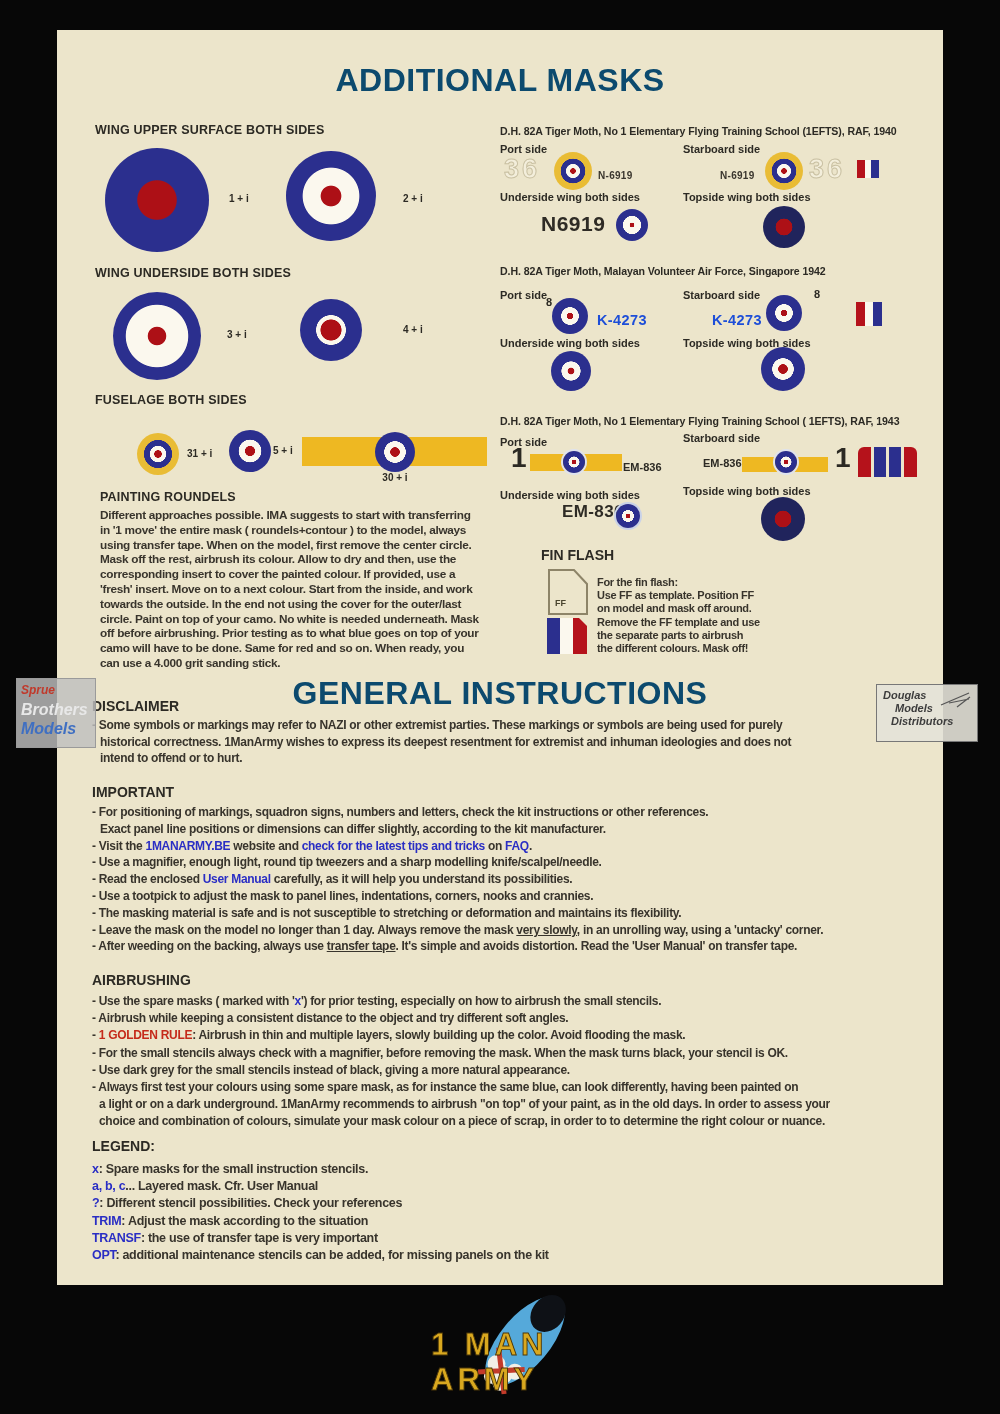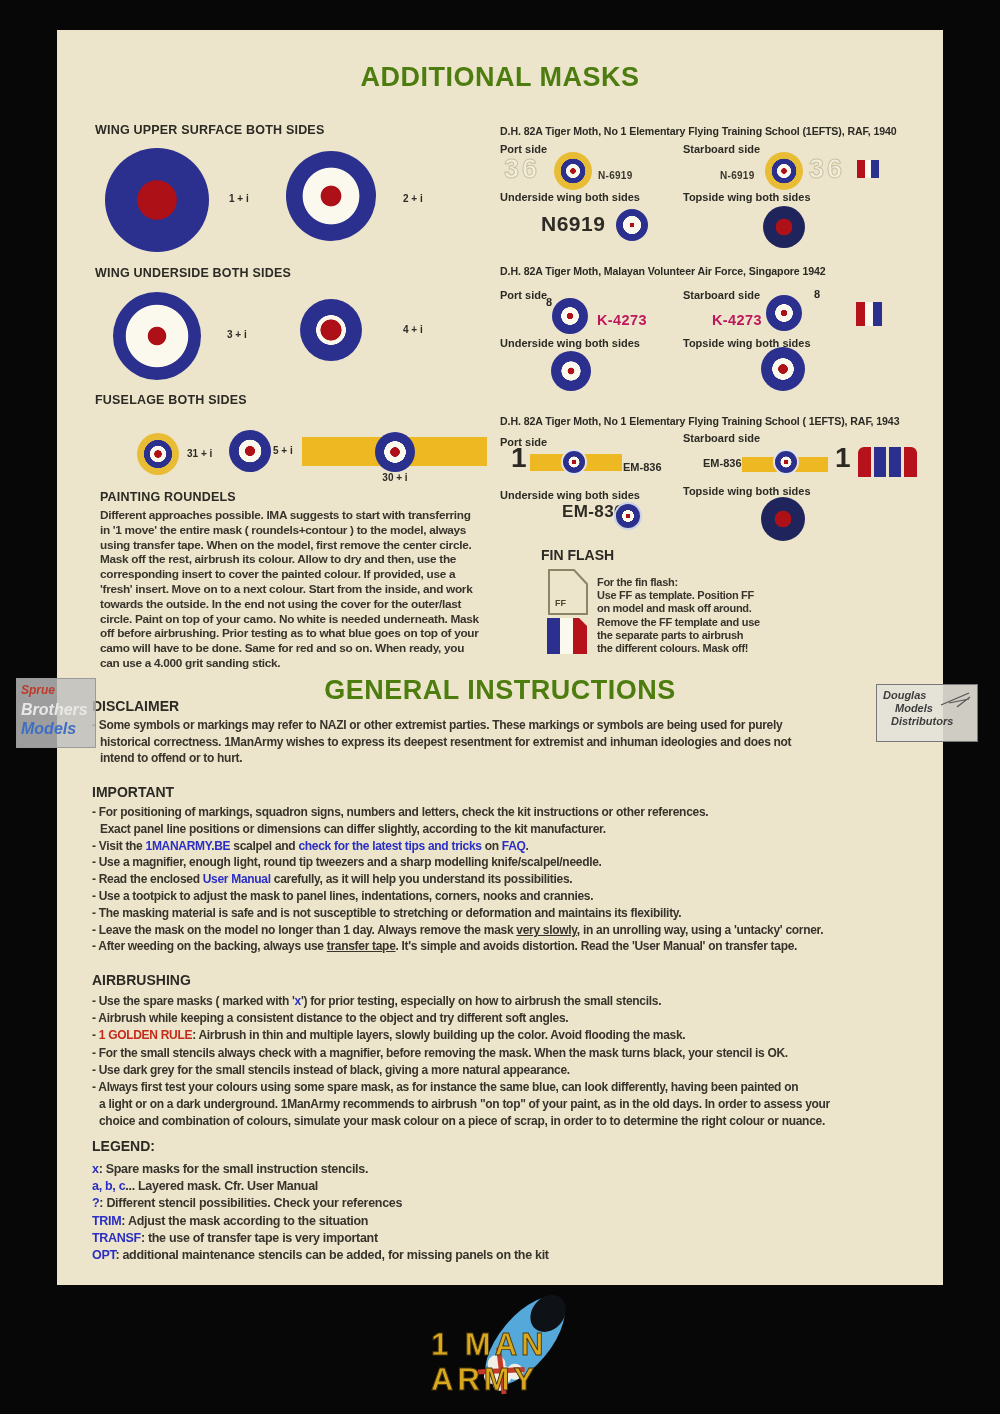--- a/index.html
+++ b/index.html
@@ -1,28 +1,28 @@
 <!DOCTYPE html>
 <html><head>
 <meta charset="utf-8">
 <style>
   html,body{margin:0;padding:0;background:#070707;}
   body{position:relative;width:1000px;height:1414px;overflow:hidden;
        font-family:"Liberation Sans",sans-serif;color:#35312a;}
   .page{position:absolute;left:57px;top:30px;width:886px;height:1255px;background:#ece5cb;}
   .abs{position:absolute;}
   .pre{white-space:pre;}
-  .h-main{font-size:27px;font-weight:bold;color:#4d7c0f;letter-spacing:.5px;}
+  .h-main{font-size:32px;font-weight:bold;color:#0c4a6e;letter-spacing:.5px;}
   .h-sec{font-size:12.5px;font-weight:bold;color:#2c2a24;letter-spacing:.2px;white-space:nowrap;}
   .h-sub{font-size:14px;font-weight:bold;color:#2c2a24;white-space:nowrap;}
   .ac-title{font-size:10.6px;font-weight:bold;color:#2c2a24;letter-spacing:-.1px;white-space:nowrap;}
   .side-lbl{font-size:11px;font-weight:bold;color:#2c2a24;white-space:nowrap;}
   .lbl{font-size:10px;font-weight:bold;color:#2c2a24;white-space:nowrap;}
   .serial-s{font-size:10px;font-weight:bold;color:#3a362e;letter-spacing:.3px;white-space:nowrap;text-align:right;}
-  .serial-m{font-size:14.5px;font-weight:bold;color:#be185d;letter-spacing:.4px;white-space:nowrap;}
+  .serial-m{font-size:14.5px;font-weight:bold;color:#1d4ed8;letter-spacing:.4px;white-space:nowrap;}
   .serial-l{font-size:21px;font-weight:bold;color:#2e2b25;letter-spacing:.5px;white-space:nowrap;}
   .serial-xl{font-size:17px;font-weight:bold;color:#2e2b25;letter-spacing:.4px;white-space:nowrap;}
   .bignum{font-size:28px;font-weight:bold;color:#2b2923;}
   .stencil{font-size:27px;font-weight:bold;letter-spacing:3px;color:#f3eedb;
            -webkit-text-stroke:1px #c9c0a2;white-space:nowrap;}
   .body-txt{font-size:12px;font-weight:bold;color:#38342c;letter-spacing:-.3px;line-height:16.8px;}
   .bline{white-space:nowrap;}
   .blue{color:#2a2ec4;}
   .red{color:#c52a1a;}
   .ul{text-decoration:underline;}
@@ -163,21 +163,21 @@
   <div class="abs body-txt" style="left:35px;top:687px;line-height:16.6px;">
     <div class="bline">- Some symbols or markings may refer to NAZI or other extremist parties. These markings or symbols are being used for purely</div>
     <div class="bline" style="padding-left:8px;text-align:center;">historical correctness. 1ManArmy wishes to express its deepest resentment for extremist and inhuman ideologies and does not</div>
     <div class="bline" style="padding-left:8px;">intend to offend or to hurt.</div>
   </div>
 
   <div class="abs h-sub" style="left:35px;top:754px;">IMPORTANT</div>
   <div class="abs body-txt" style="left:35px;top:774px;">
     <div class="bline">- For positioning of markings, squadron signs, numbers and letters, check the kit instructions or other references.</div>
     <div class="bline" style="padding-left:8px;">Exact panel line positions or dimensions can differ slightly, according to the kit manufacturer.</div>
-    <div class="bline"><span>- Visit the </span><span class="blue">1MANARMY.BE</span><span> scalpel and </span><span class="blue">check for the latest tips and tricks</span><span> on </span><span class="blue">FAQ</span><span>.</span></div>
+    <div class="bline"><span>- Visit the </span><span class="blue">1MANARMY.BE</span><span> website and </span><span class="blue">check for the latest tips and tricks</span><span> on </span><span class="blue">FAQ</span><span>.</span></div>
     <div class="bline">- Use a magnifier, enough light, round tip tweezers and a sharp modelling knife/scalpel/needle.</div>
     <div class="bline"><span>- Read the enclosed </span><span class="blue">User Manual</span><span> carefully, as it will help you understand its possibilities.</span></div>
     <div class="bline">- Use a tootpick to adjust the mask to panel lines, indentations, corners, nooks and crannies.</div>
     <div class="bline">- The masking material is safe and is not susceptible to stretching or deformation and maintains its flexibility.</div>
     <div class="bline"><span>- Leave the mask on the model no longer than 1 day. Always remove the mask </span><span class="ul">very slowly,</span><span> in an unrolling way, using a 'untacky' corner.</span></div>
     <div class="bline"><span>- After weeding on the backing, always use </span><span class="ul">transfer tape</span><span>. It's simple and avoids distortion. Read the 'User Manual' on transfer tape.</span></div>
   </div>
 
   <div class="abs h-sub" style="left:35px;top:942px;">AIRBRUSHING</div>
   <div class="abs body-txt" style="left:35px;top:963px;line-height:17.2px;">

